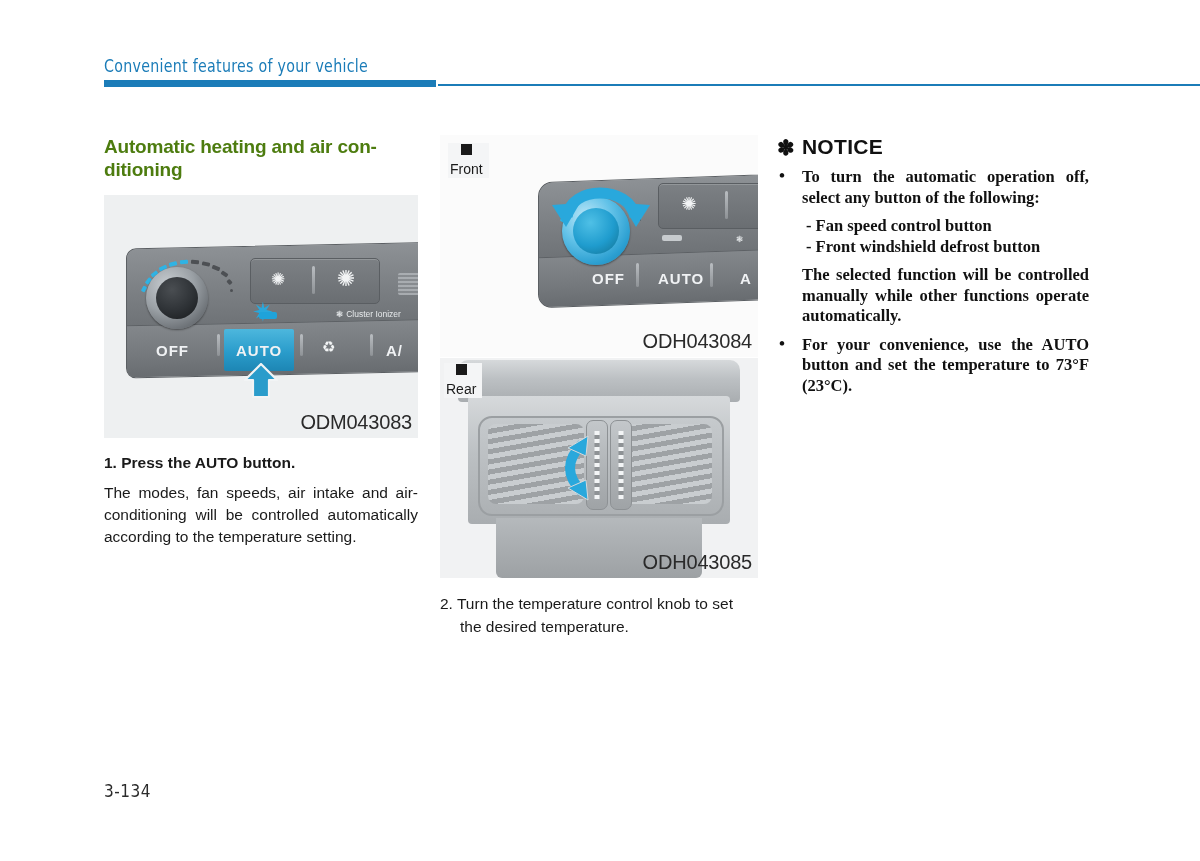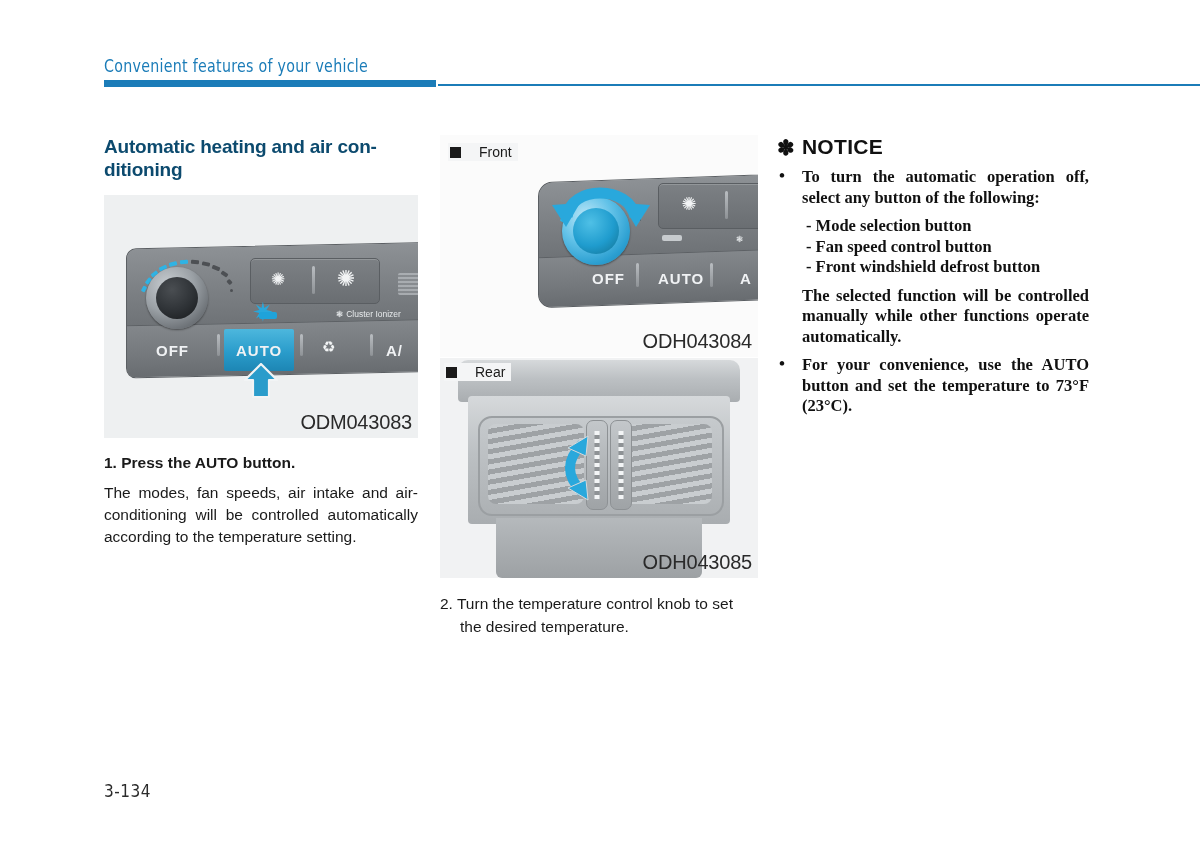--- a/index.html
+++ b/index.html
@@ -61,21 +61,21 @@
     position: absolute;
     top: 135px;
   }
   .col-1 { left: 104px;  width: 314px; }
   .col-2 { left: 440px;  width: 318px; }
   .col-3 { left: 777px;  width: 320px; }
 
   .section-title {
     font-size: 19px;
     font-weight: bold;
-    color: #0c4a6e;
+    color: #4d7c0f;
     line-height: 23px;
     letter-spacing: -0.2px;
     margin: 0 0 14px 0;
   }
 
   
   .figure {
     position: relative;
     background: #eef0f1;
     overflow: hidden;
@@ -91,22 +91,23 @@
   .fig-label {
     position: absolute;
     left: 8px;
     top: 8px;
     font-size: 14px;
     color: #1a1a1a;
     background: #f4f5f6;
     padding: 1px 6px 1px 2px;
     display: flex;
     align-items: center;
-    gap: 18px;
+    gap: 6px;
     z-index: 12;
+    flex-direction: column;
   }
   .fig-label .sq {
     width: 11px;
     height: 11px;
     background: #1a1a1a;
     display: inline-block;
   }
 
   
   .fig1 {
@@ -505,21 +506,20 @@
 <div class="col col-3">
   <div class="notice-head">
     <span class="aster">✽</span>
     <span>NOTICE</span>
   </div>
 
   <ul class="notice-list">
     <li>
       <span class="bullet">•</span>
       <p class="notice-p">To turn the automatic operation off, select any button of the following:</p>
-      <p class="sub-item">- Mode selection button</p>
       <p class="sub-item">- Fan speed control button</p>
       <p class="sub-item">- Front windshield defrost button</p>
       <p class="notice-p">The selected function will be controlled manually while other functions operate automatically.</p>
     </li>
     <li>
       <span class="bullet">•</span>
       <p class="notice-p">For your convenience, use the AUTO button and set the temperature to 73°F (23°C).</p>
     </li>
   </ul>
 </div>

